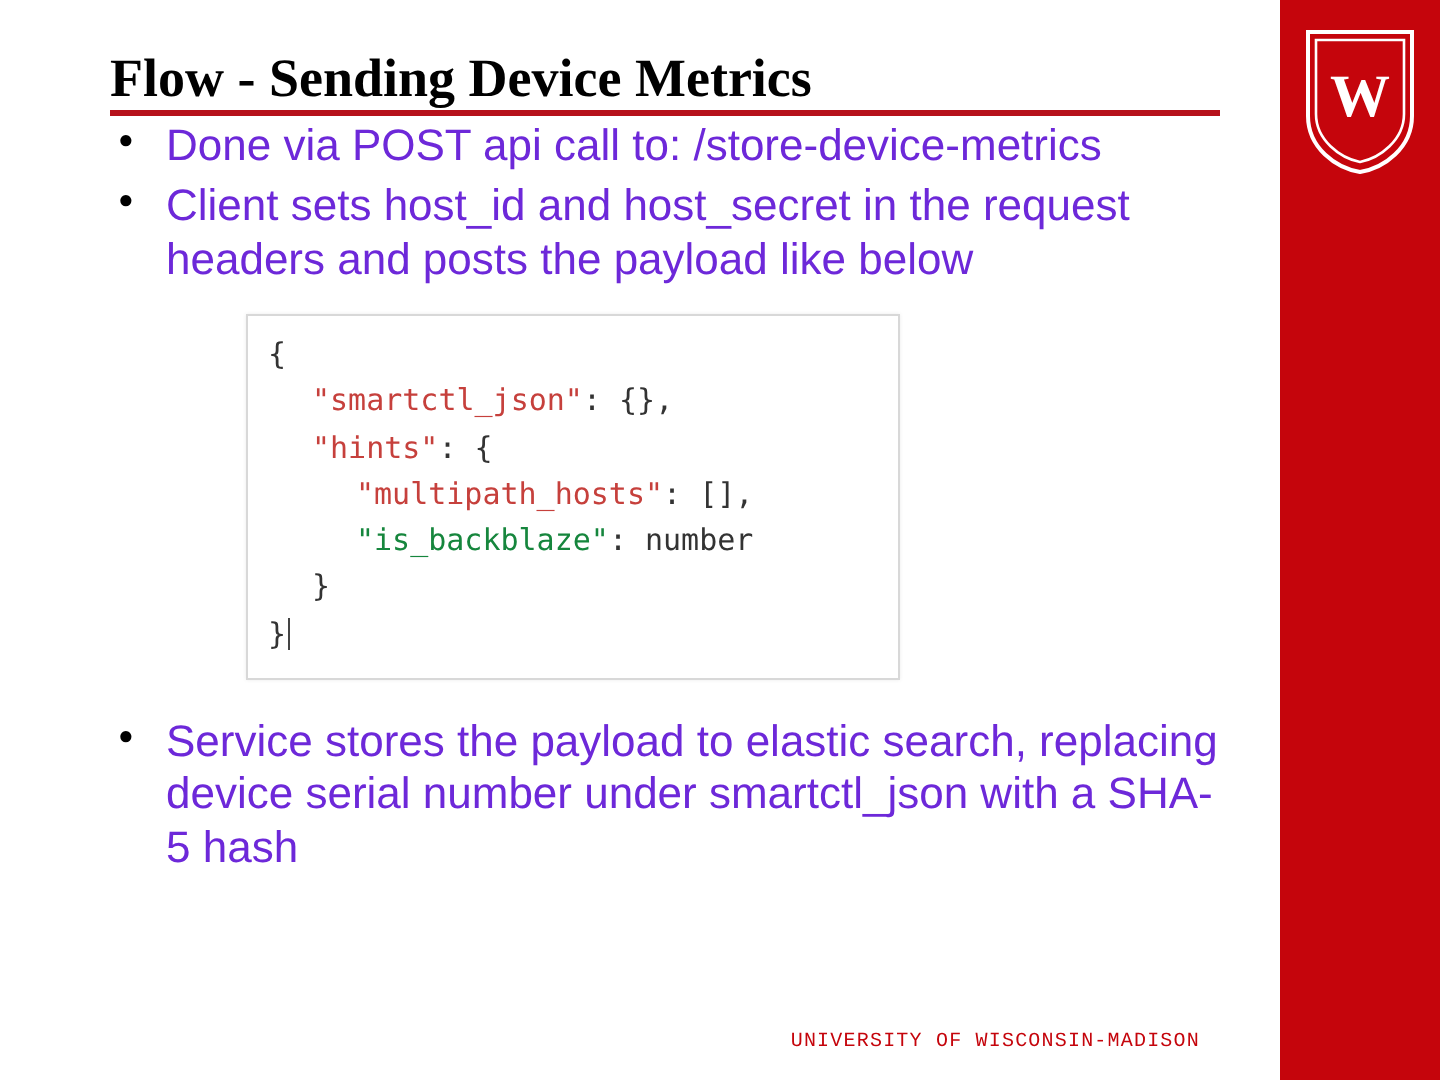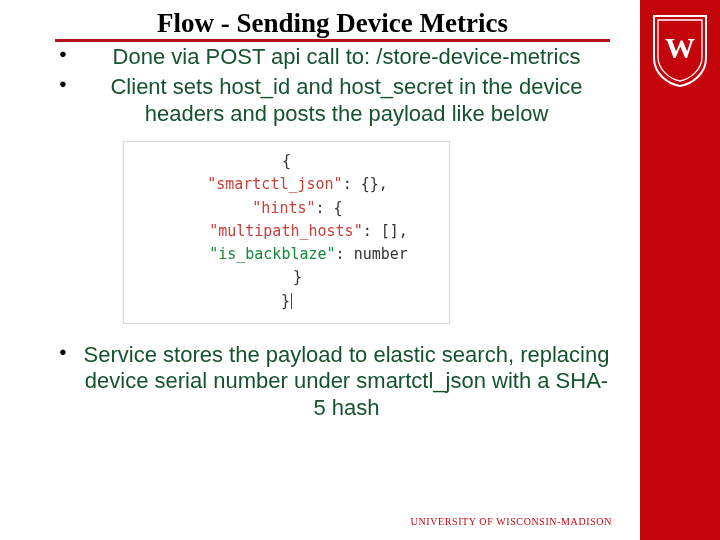--- a/index.html
+++ b/index.html
@@ -13,42 +13,41 @@
   }
   .slide {
     position: relative;
     width: 720px;
     height: 540px;
     box-sizing: border-box;
   }
   .content {
     position: absolute;
     left: 55px;
-    top: 8px;
+    top: 24px;
     width: 555px;
-    text-align: center;
   }
   .title {
     font-family: Georgia, "Times New Roman", serif;
     font-size: 27px;
     font-weight: bold;
     color: #000;
     border-bottom: 3px solid #b6111b;
     padding-bottom: 0px;
     margin: 0 0 2px 0;
     display: inline-block;
     width: 100%;
   }
   ul.bullets {
     margin: 0;
     padding: 0 0 0 28px;
     list-style: none;
     font-size: 22px;
     line-height: 1.2;
-    color: #14532d;
+    color: #6d28d9;
   }
   ul.bullets li {
     position: relative;
     margin-bottom: 4px;
   }
   ul.bullets li::before {
     content: "●";
     position: absolute;
     left: -24px;
     top: 2px;
@@ -70,25 +69,25 @@
   .code-block .k1 { color: #c6403c; } 
   .code-block .k2 { color: #c6403c; }
   .code-block .k3 { color: #16863d; } 
   .code-block .v  { color: #333; }
   .code-block .ind1 { padding-left: 22px; display:inline-block;}
   .code-block .ind2 { padding-left: 44px; display:inline-block;}
   .code-block .brace { color: #333; position: relative;}
   .footer {
     position: absolute;
     bottom: 13px;
-    right: 108px;
+    right: 120px;
     font-size: 10px;
     letter-spacing: 0.6px;
     color: #c5050c;
-    font-family: Liberation Serif, serif;
+    font-family: Liberation Mono, monospace;
   }
   
   .band {
     position: absolute;
     right: 0;
     top: 0;
     width: 80px;
     height: 540px;
     background: #c5050c;
   }
@@ -121,21 +120,21 @@
       <text x="28" y="44" text-anchor="middle" font-family="Georgia, serif" font-weight="bold" font-size="30" fill="#ffffff">W</text>
     </svg>
   </div>
 
   <div class="content">
 
     <div class="title">Flow - Sending Device Metrics</div>
 
     <ul class="bullets">
       <li>Done via POST api call to: /store-device-metrics</li>
-      <li>Client sets host_id and host_secret in the device headers and posts the payload like below</li>
+      <li>Client sets host_id and host_secret in the request headers and posts the payload like below</li>
     </ul>
 
     <div class="code-block">
       <div><span class="brace">{</span></div>
       <div><span class="ind1"><span class="k1">"smartctl_json"</span><span class="v">: {},</span></span></div>
       <div><span class="ind1"><span class="k1">"hints"</span><span class="v">: {</span></span></div>
       <div><span class="ind2"><span class="k2">"multipath_hosts"</span><span class="v">: [],</span></span></div>
       <div><span class="ind2"><span class="k3">"is_backblaze"</span><span class="v">: number</span></span></div>
       <div><span class="ind1 brace">}</span></div>
       <div><span class="brace">}</span><span class="cursor-tick"></span></div>

